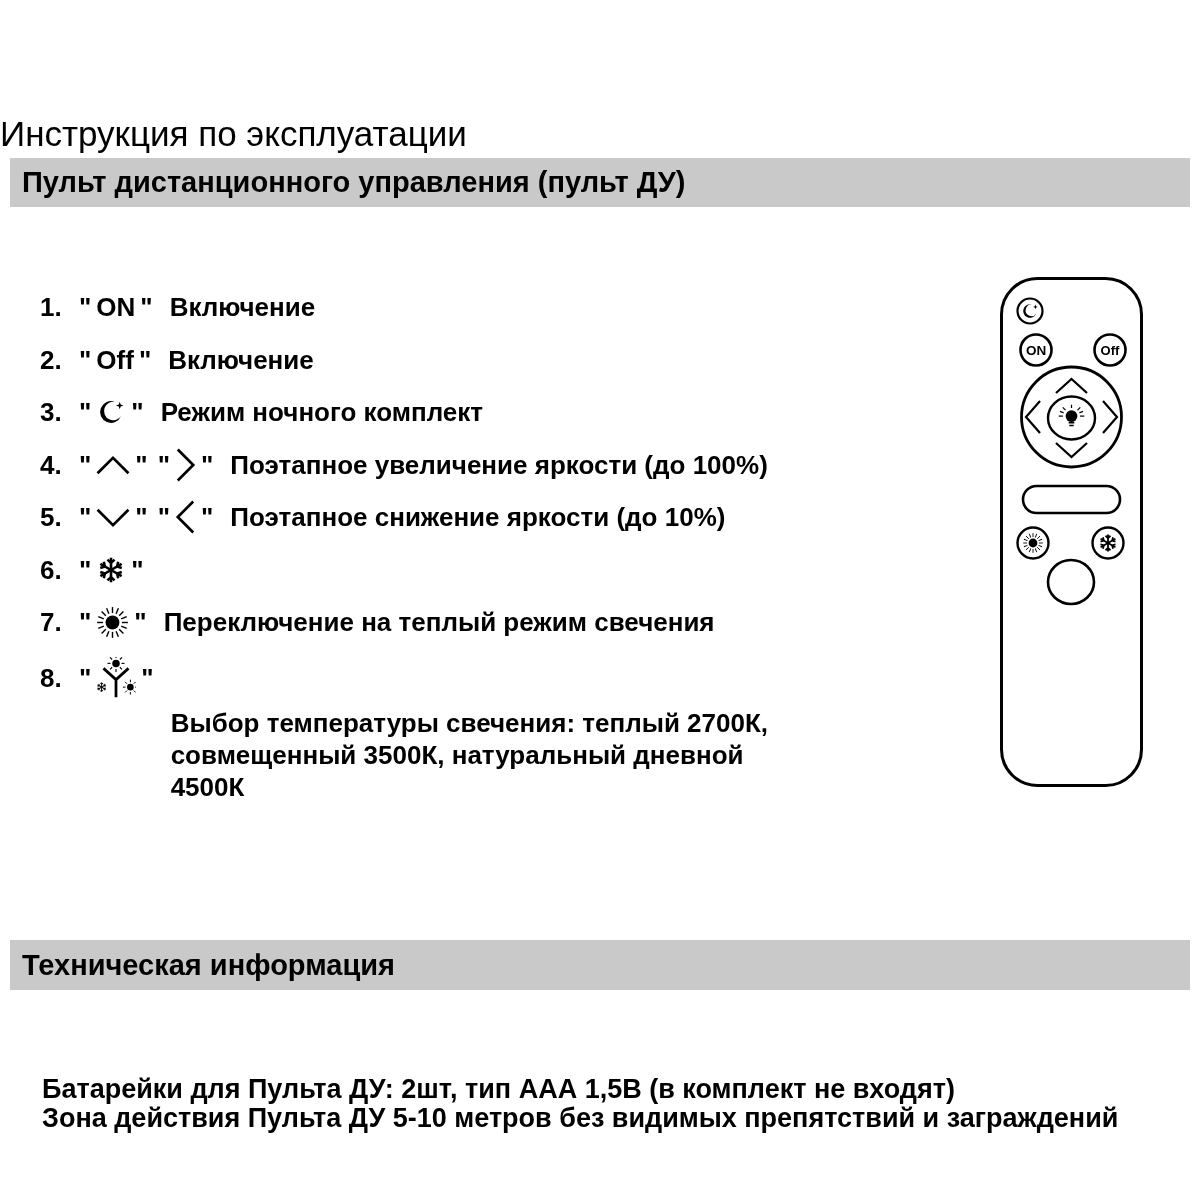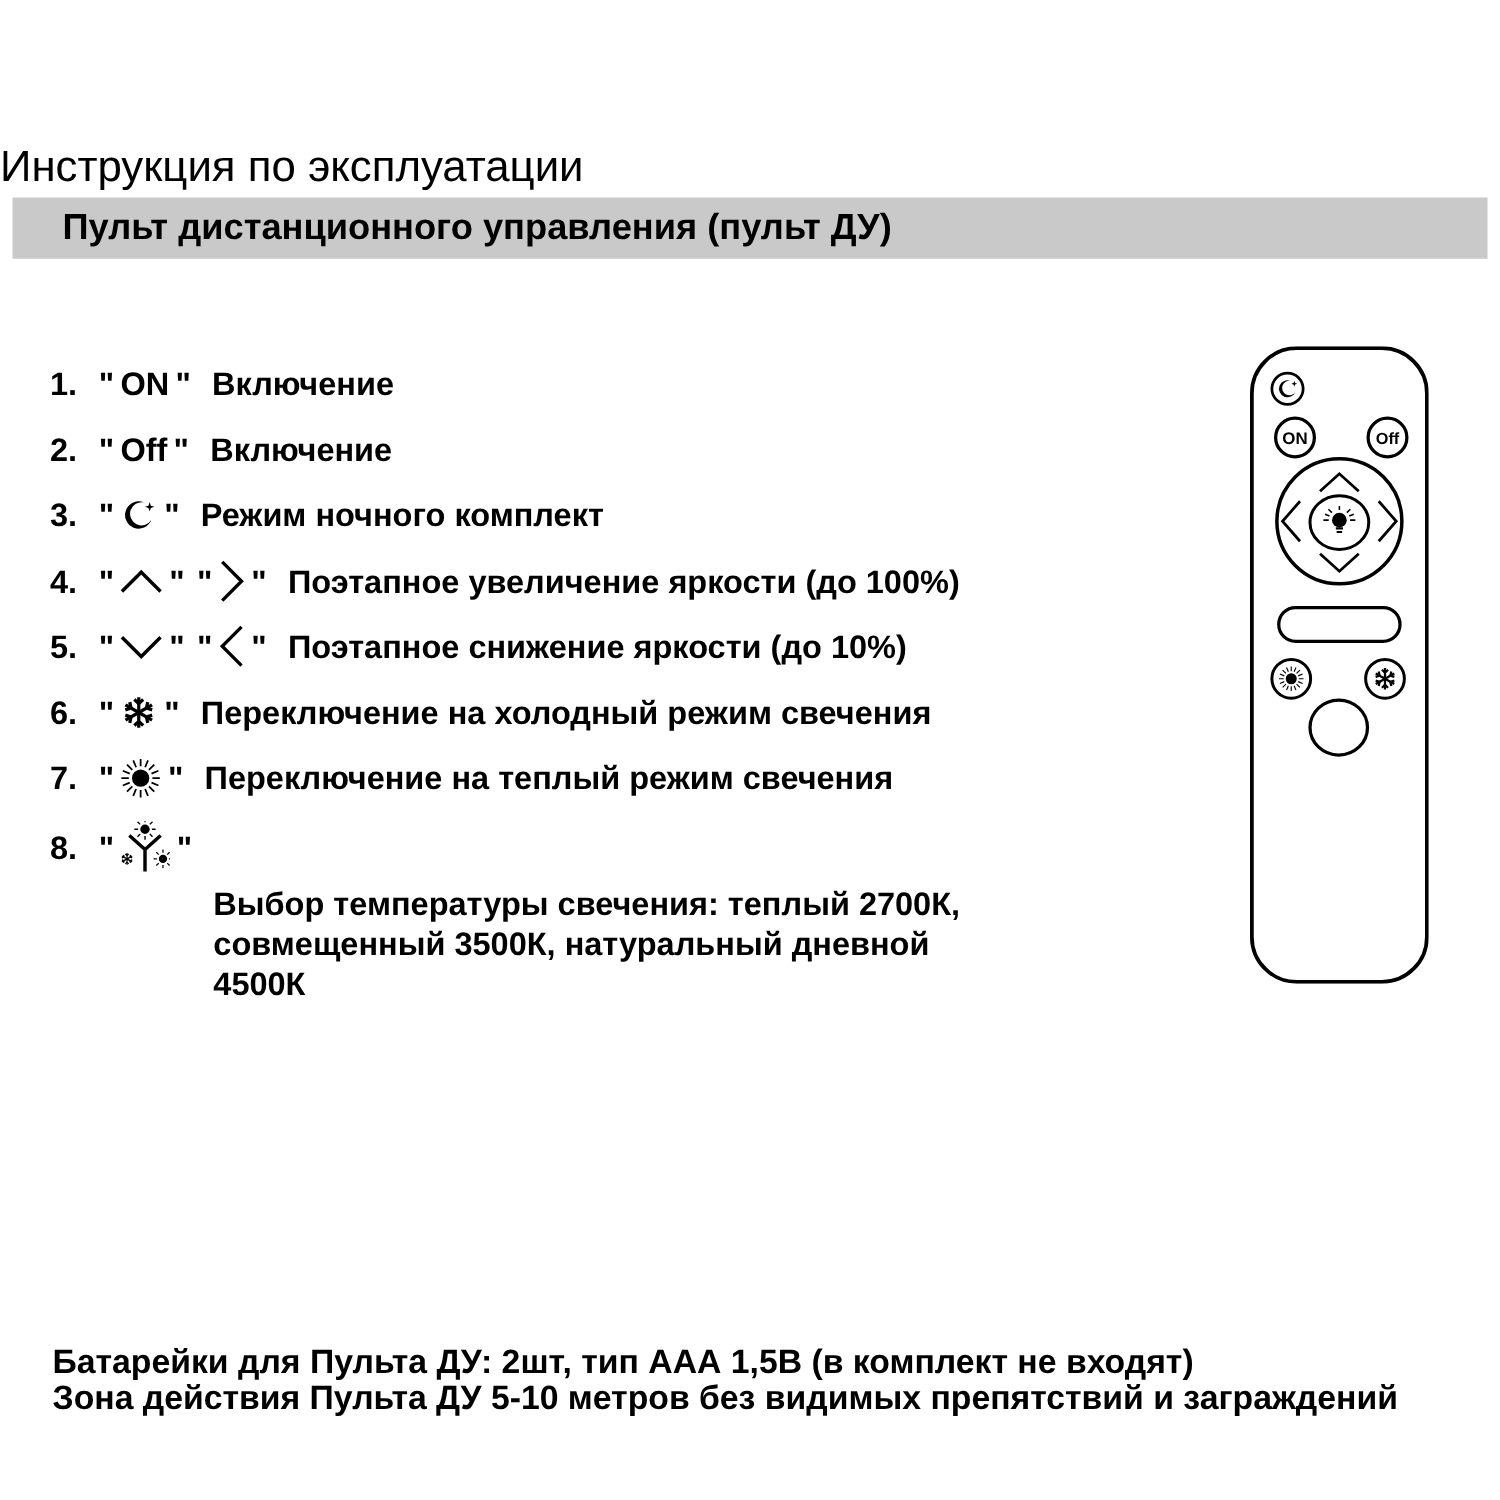--- a/index.html
+++ b/index.html
@@ -9,21 +9,21 @@
     background:#ffffff; color:#000;
     font-family:"Liberation Sans", sans-serif; font-weight:bold;
   }
   .title {
     position:absolute; top:64px; left:0; width:100%;
     font-size:35px; line-height:44px; font-weight:normal;margin-top:48px;
   }
   .banner {
     position:absolute; left:10px; width:1180px; height:49px;
     background:#c9c9c9; display:flex; align-items:center;
-    padding-left:40px; font-size:29px;
+    padding-left:12px; font-size:29px;
   }
   .banner.b1 { top:158px; }
   .banner.b2 { top:940px; height:50px; }
   .row {
     position:absolute; left:40px; display:flex; align-items:center;
     height:44px; font-size:26px; white-space:nowrap;
   }
   .row .num { width:34px; flex:none; }
   .row .q { margin:0 5px; }
   .row .desc { margin-left:12px; }
@@ -188,21 +188,20 @@
     <span class="desc wgap">Поэтапное снижение яркости (до 10%)</span>
   </div>
 
   <div class="row r6">
     <span class="num">6.</span>
     <span class="q">"</span>
     <svg class="ic" width="30" height="30" viewBox="-11 -11 22 22">
         <use href="#icon-snowflake"></use>
       </svg>
     <span class="q">"</span>
-    <span class="desc">Переключение на холодный режим свечения</span>
   </div>
 
   <div class="row r7">
     <span class="num">7.</span>
     <span class="q">"</span>
     <svg class="ic" width="33" height="33" viewBox="-10.5 -10.5 21 21">
         <use href="#icon-sun"></use>
       </svg>
     <span class="q">"</span>
     <span class="desc">Переключение на теплый режим свечения</span>
@@ -256,17 +255,20 @@
     </g>
     <g>
       <circle cx="108" cy="266" r="15.5" fill="none" stroke="#000" stroke-width="2.4"></circle>
       <g transform="translate(108,266) scale(0.95)">
           <use href="#icon-snowflake"></use>
         </g>
     </g>
     <ellipse cx="71" cy="305" rx="23" ry="22" fill="none" stroke="#000" stroke-width="2.6"></ellipse>
   </svg>
 
+  <div class="banner b2">
+    <span>Техническая информация</span>
+  </div>
 
   <div class="techline t2">Батарейки для Пульта ДУ: 2шт, тип ААА 1,5В (в комплект не входят)</div>
   <div class="techline t3">Зона действия Пульта ДУ 5-10 метров без видимых препятствий и заграждений</div>
 
 </div>
 
 </body></html>

